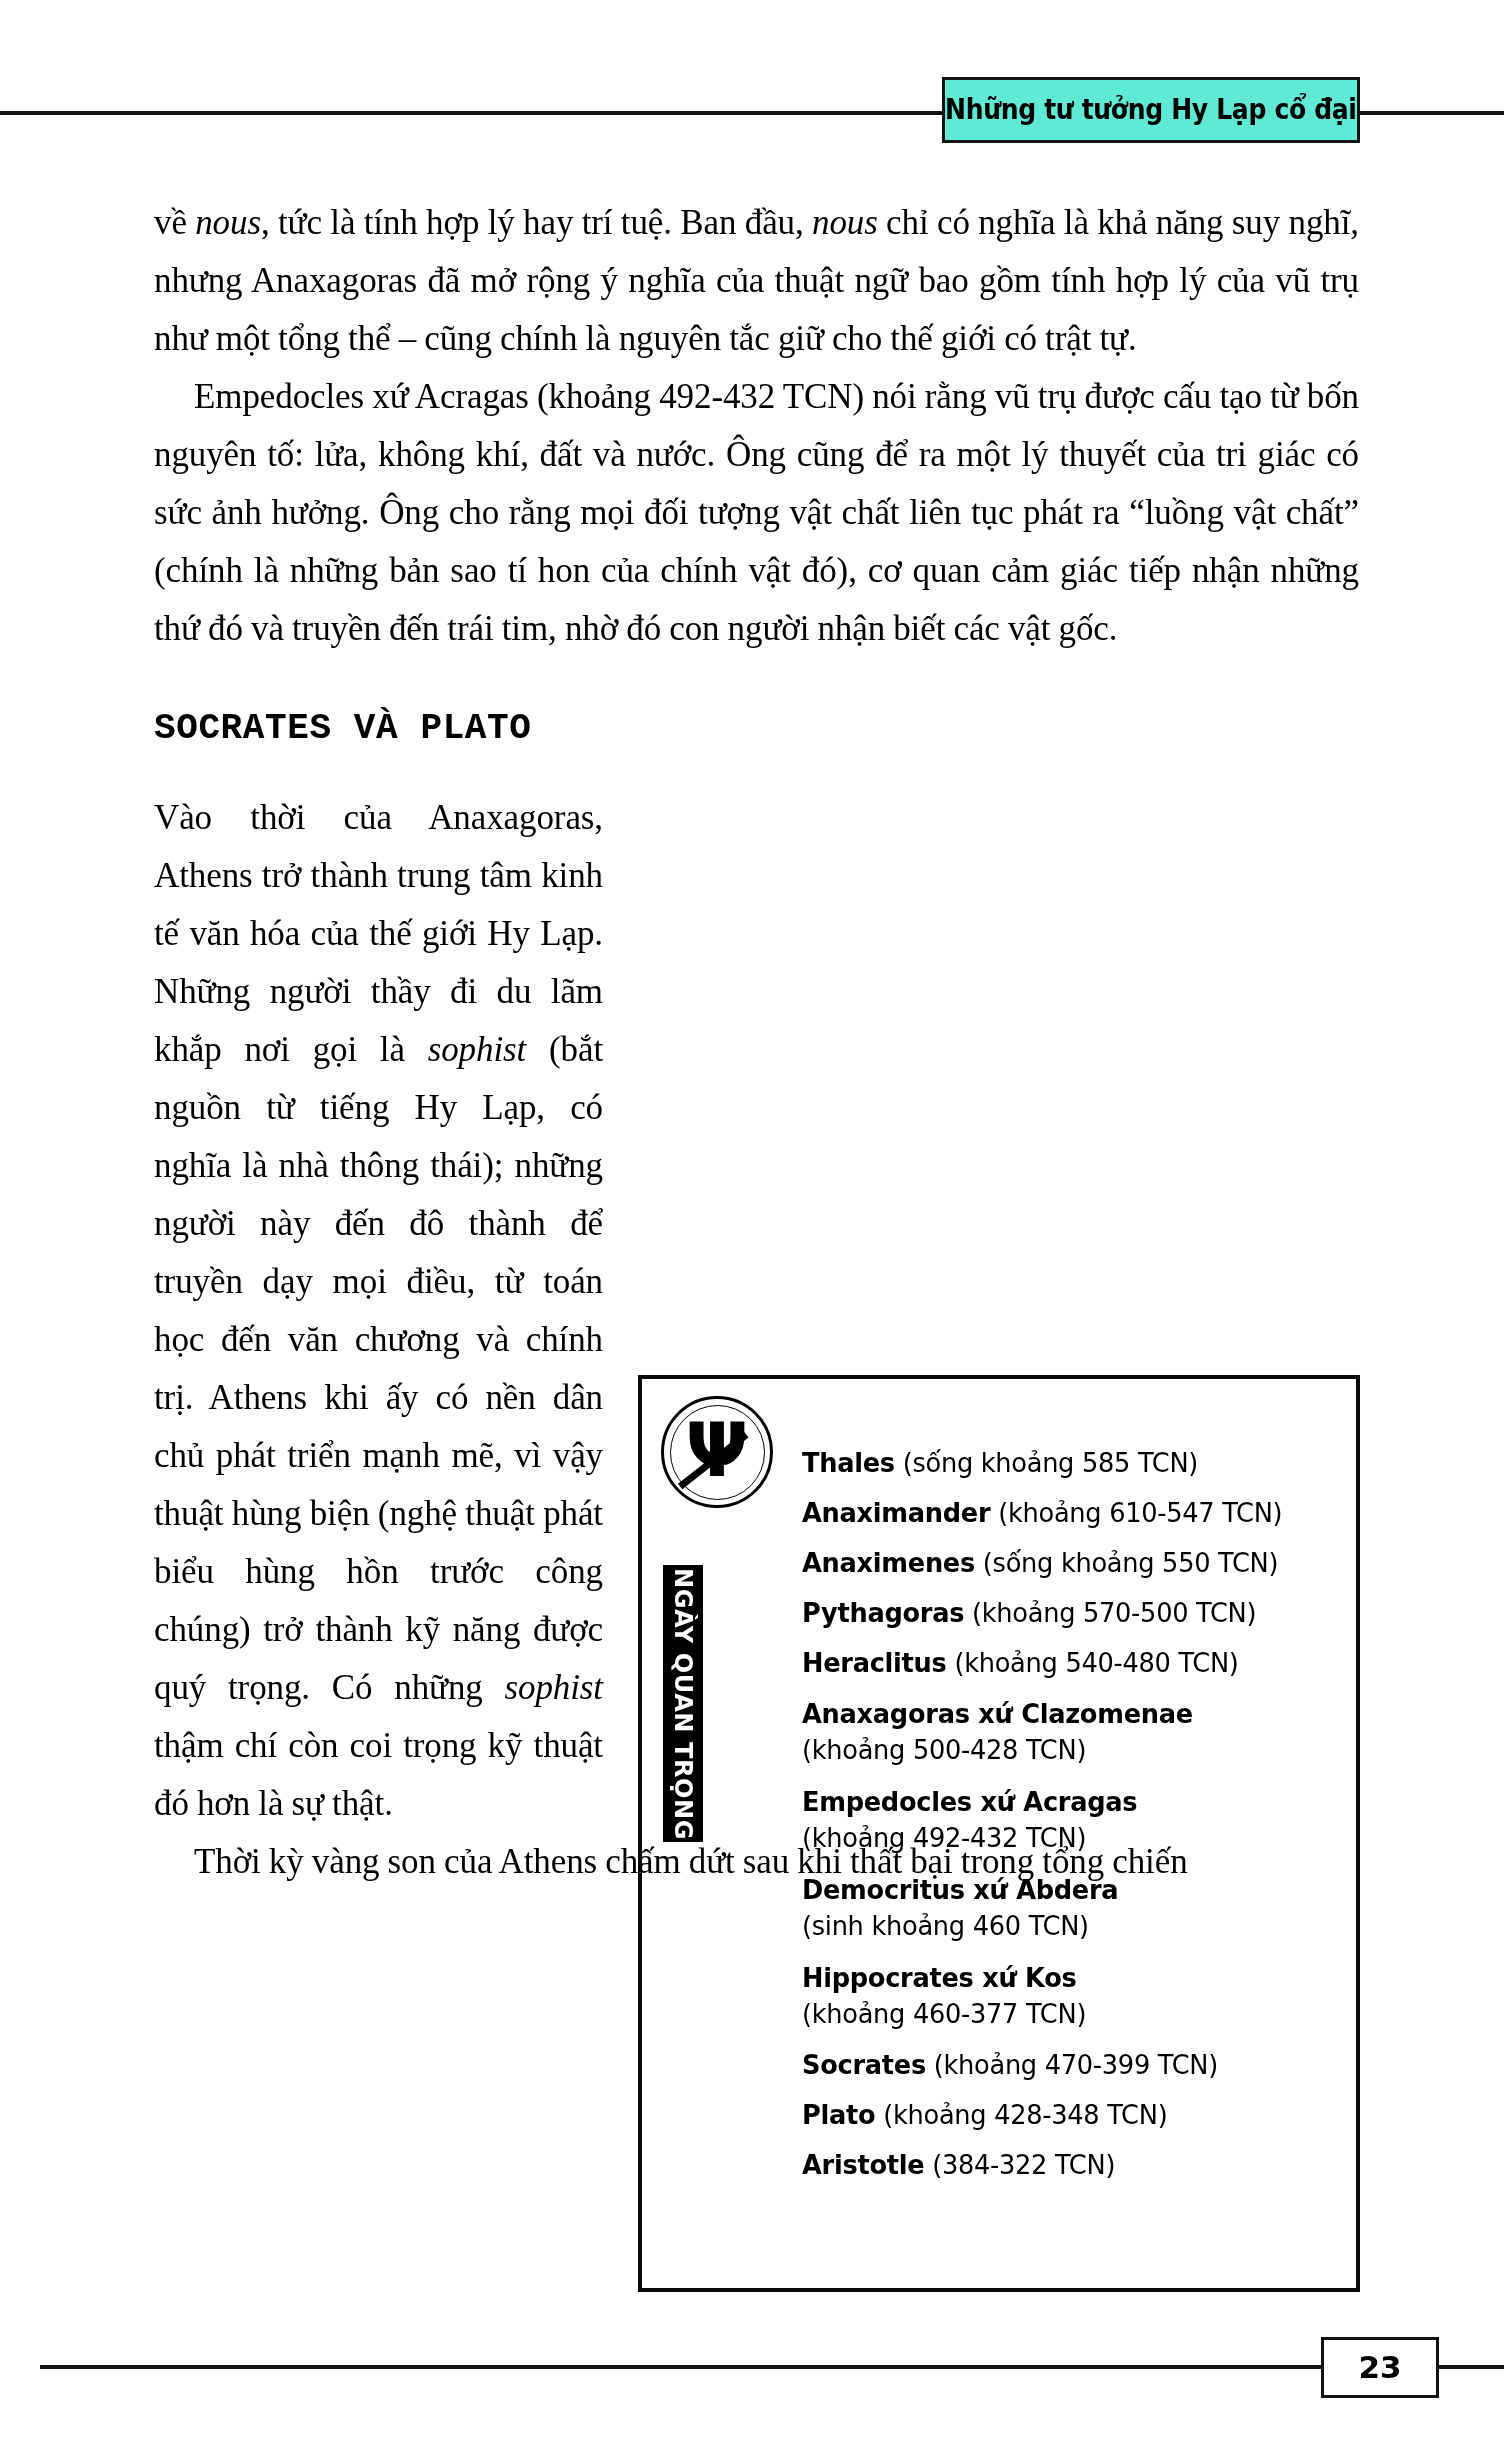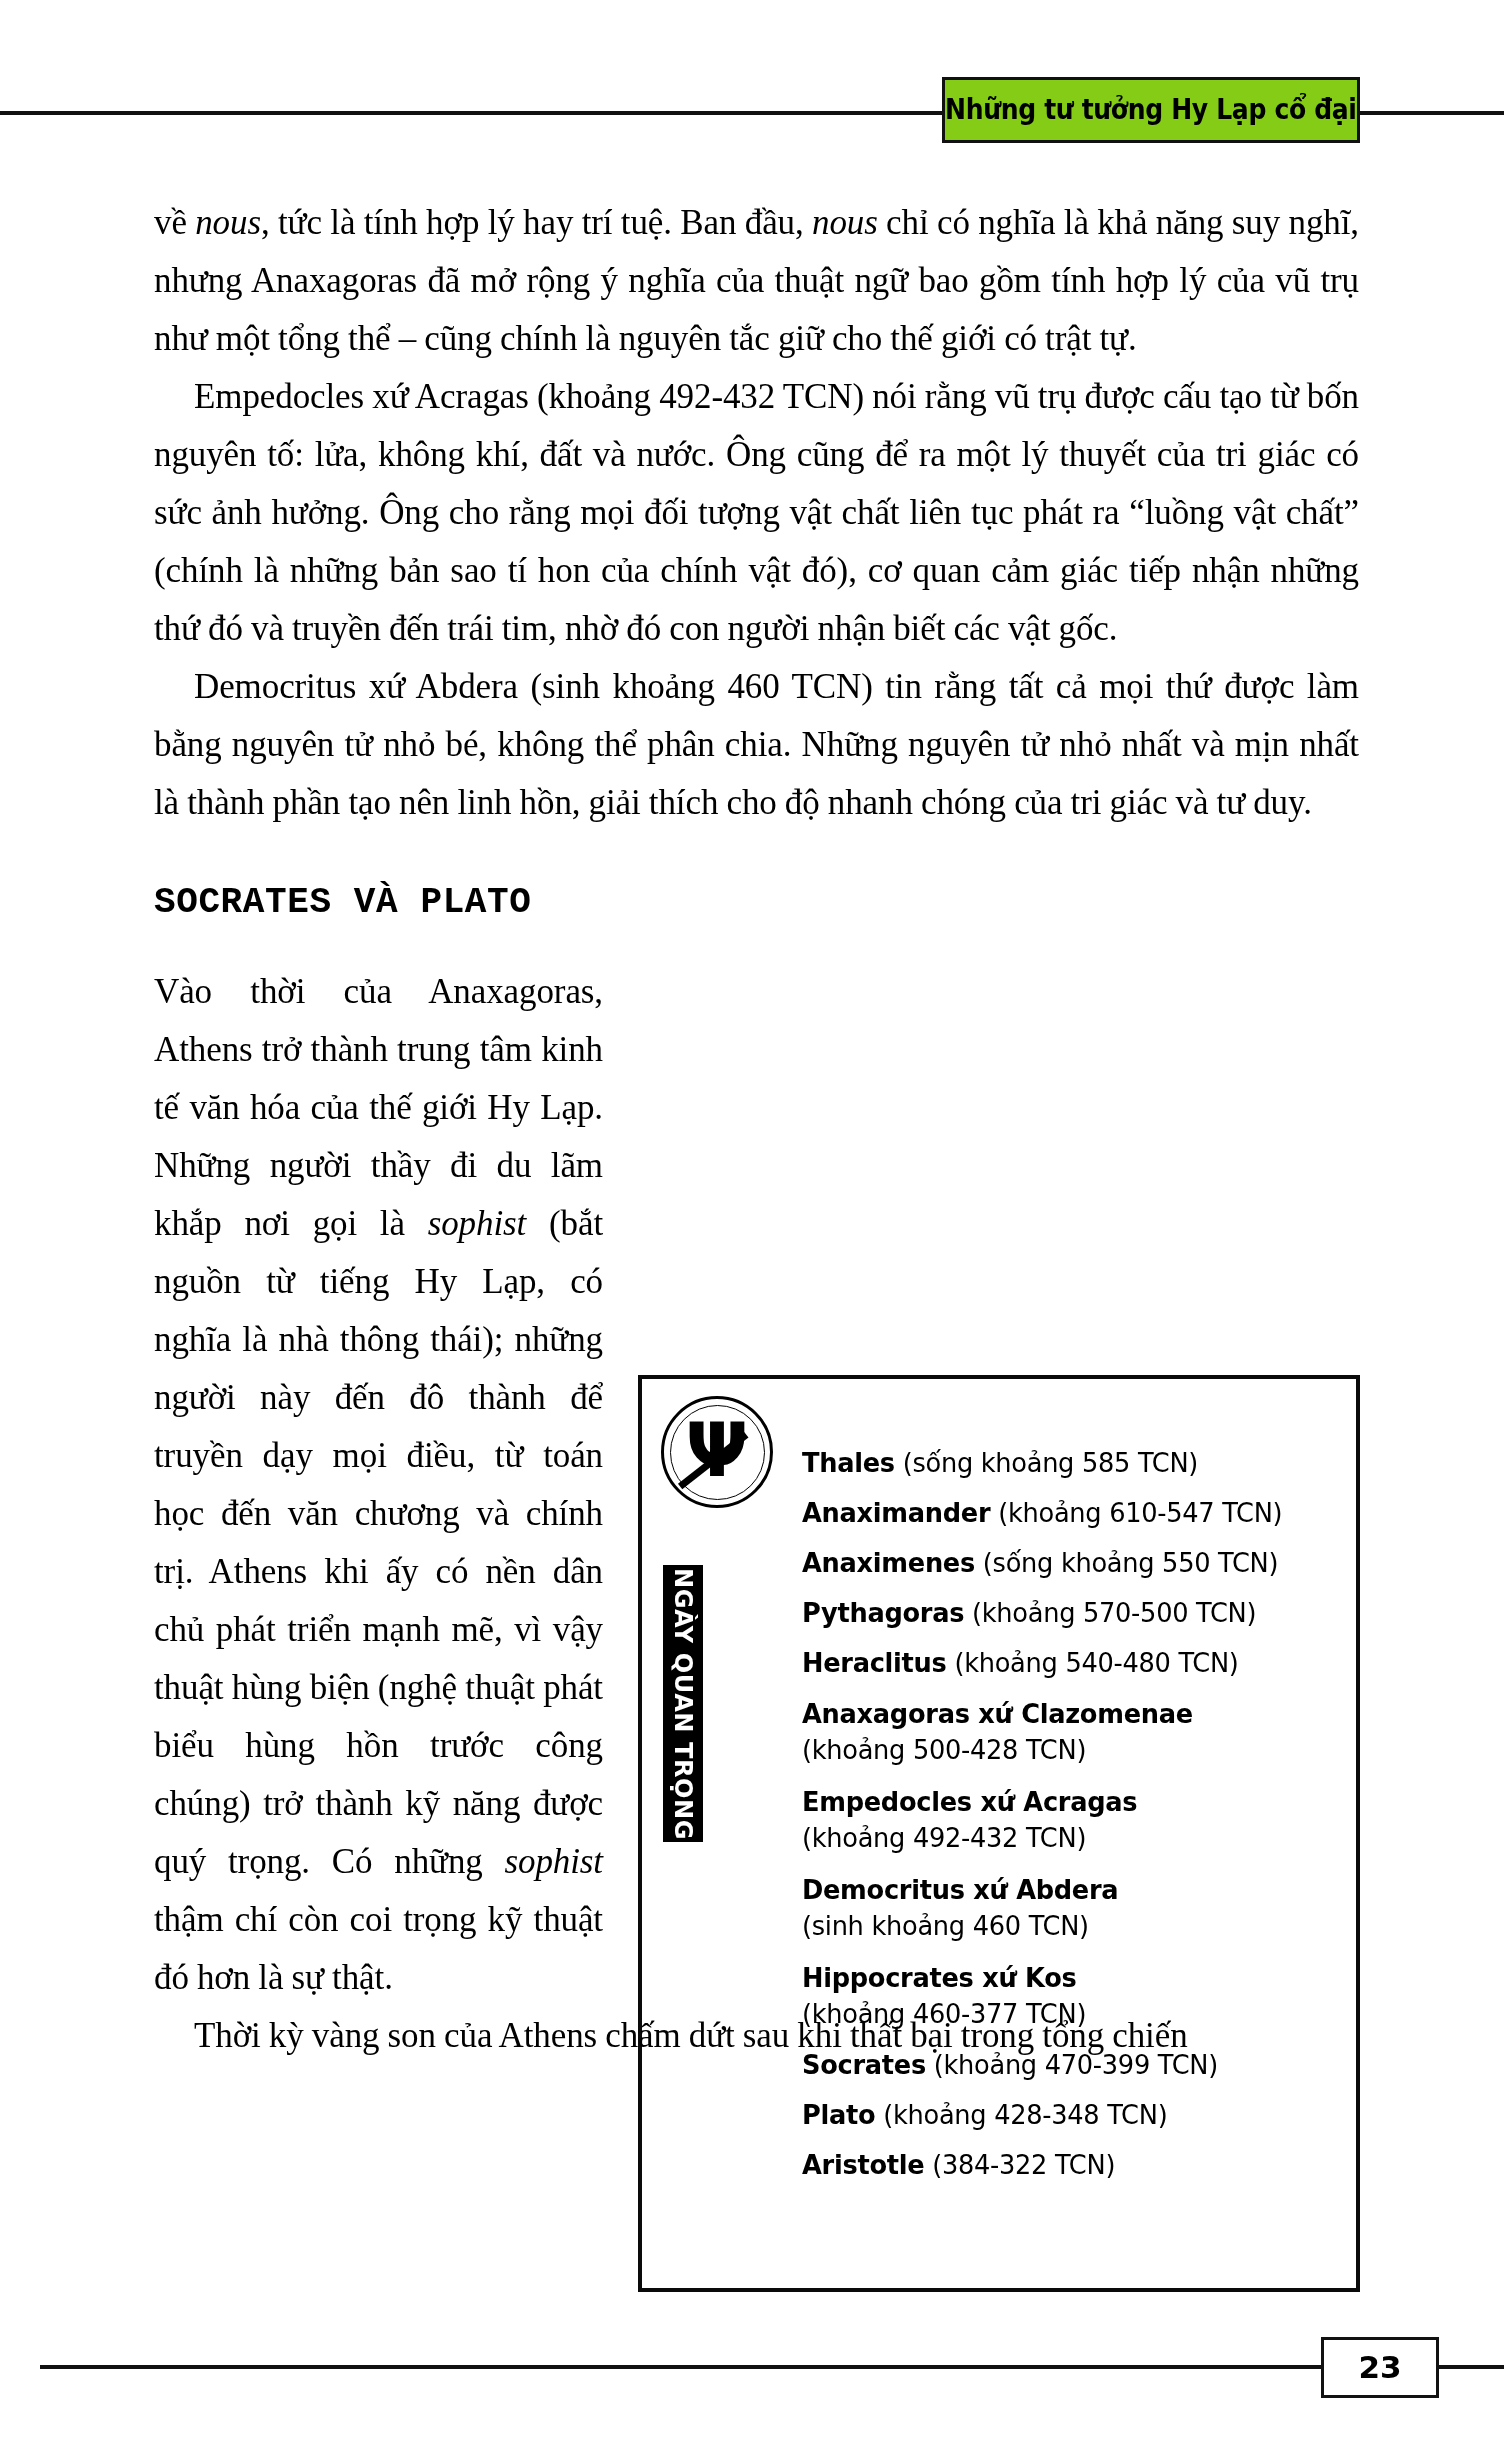--- a/index.html
+++ b/index.html
@@ -40,21 +40,21 @@
     height: 3.8px;
     background: #111;
   }
   .rh-box {
     position: absolute;
     left: 942px;
     top: 11.4px;
     width: 418px;
     height: 66px;
     border: 3.8px solid #111;
-    background: #84cc16;
+    background: #5eead4;
     box-sizing: border-box;
     display: flex;
     align-items: center;
     justify-content: center;
   }
   .rh-title {
     font-family: "DejaVu Sans", "Liberation Sans", sans-serif;
     font-weight: 700;
     font-size: 28.5px;
     letter-spacing: -0.4px;
@@ -336,21 +336,20 @@
   </div>
 
 </div>
 
 <div class="content clearfix">
 
   <p class="body-text">về <em>nous</em>, tức là tính hợp lý hay trí tuệ. Ban đầu, <em>nous</em> chỉ có nghĩa là khả năng suy nghĩ, nhưng Anaxagoras đã mở rộng ý nghĩa của thuật ngữ bao gồm tính hợp lý của vũ trụ như một tổng thể – cũng chính là nguyên tắc giữ cho thế giới có trật tự.</p>
 
   <p class="body-text indent">Empedocles xứ Acragas (khoảng 492-432 TCN) nói rằng vũ trụ được cấu tạo từ bốn nguyên tố: lửa, không khí, đất và nước. Ông cũng để ra một lý thuyết của tri giác có sức ảnh hưởng. Ông cho rằng mọi đối tượng vật chất liên tục phát ra “luồng vật chất” (chính là những bản sao tí hon của chính vật đó), cơ quan cảm giác tiếp nhận những thứ đó và truyền đến trái tim, nhờ đó con người nhận biết các vật gốc.</p>
 
-  <p class="body-text indent">Democritus xứ Abdera (sinh khoảng 460 TCN) tin rằng tất cả mọi thứ được làm bằng nguyên tử nhỏ bé, không thể phân chia. Những nguyên tử nhỏ nhất và mịn nhất là thành phần tạo nên linh hồn, giải thích cho độ nhanh chóng của tri giác và tư duy.</p>
 
   <h2 class="section-head">SOCRATES VÀ PLATO</h2>
 
   <div class="keybox-float"></div>
 
   <p class="body-text"><span>Vào thời của Anaxagoras, Athens trở thành trung tâm kinh tế văn hóa của thế giới Hy Lạp. Những người thầy đi du lãm khắp nơi gọi là </span><em>sophist</em><span> (bắt nguồn từ tiếng Hy Lạp, có nghĩa là nhà thông thái); những người này đến đô thành để truyền dạy mọi điều, từ toán học đến văn chương và chính trị. Athens khi ấy có nền dân chủ phát triển mạnh mẽ, vì vậy thuật hùng biện (nghệ thuật phát biểu hùng hồn trước công chúng) trở thành kỹ năng được quý trọng. Có những </span><em>sophist</em><span> thậm chí còn coi trọng kỹ thuật đó hơn là sự thật.</span></p>
 
   <p class="body-text indent">Thời kỳ vàng son của Athens chấm dứt sau khi thất bại trong tổng chiến</p>
 
 </div>

